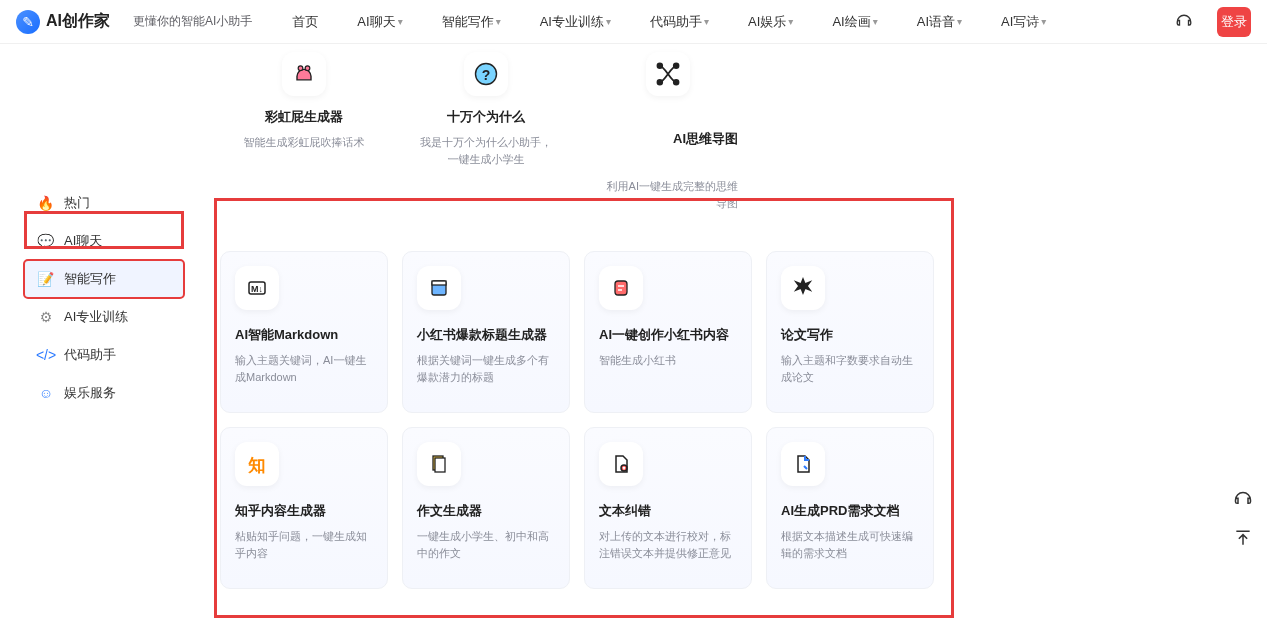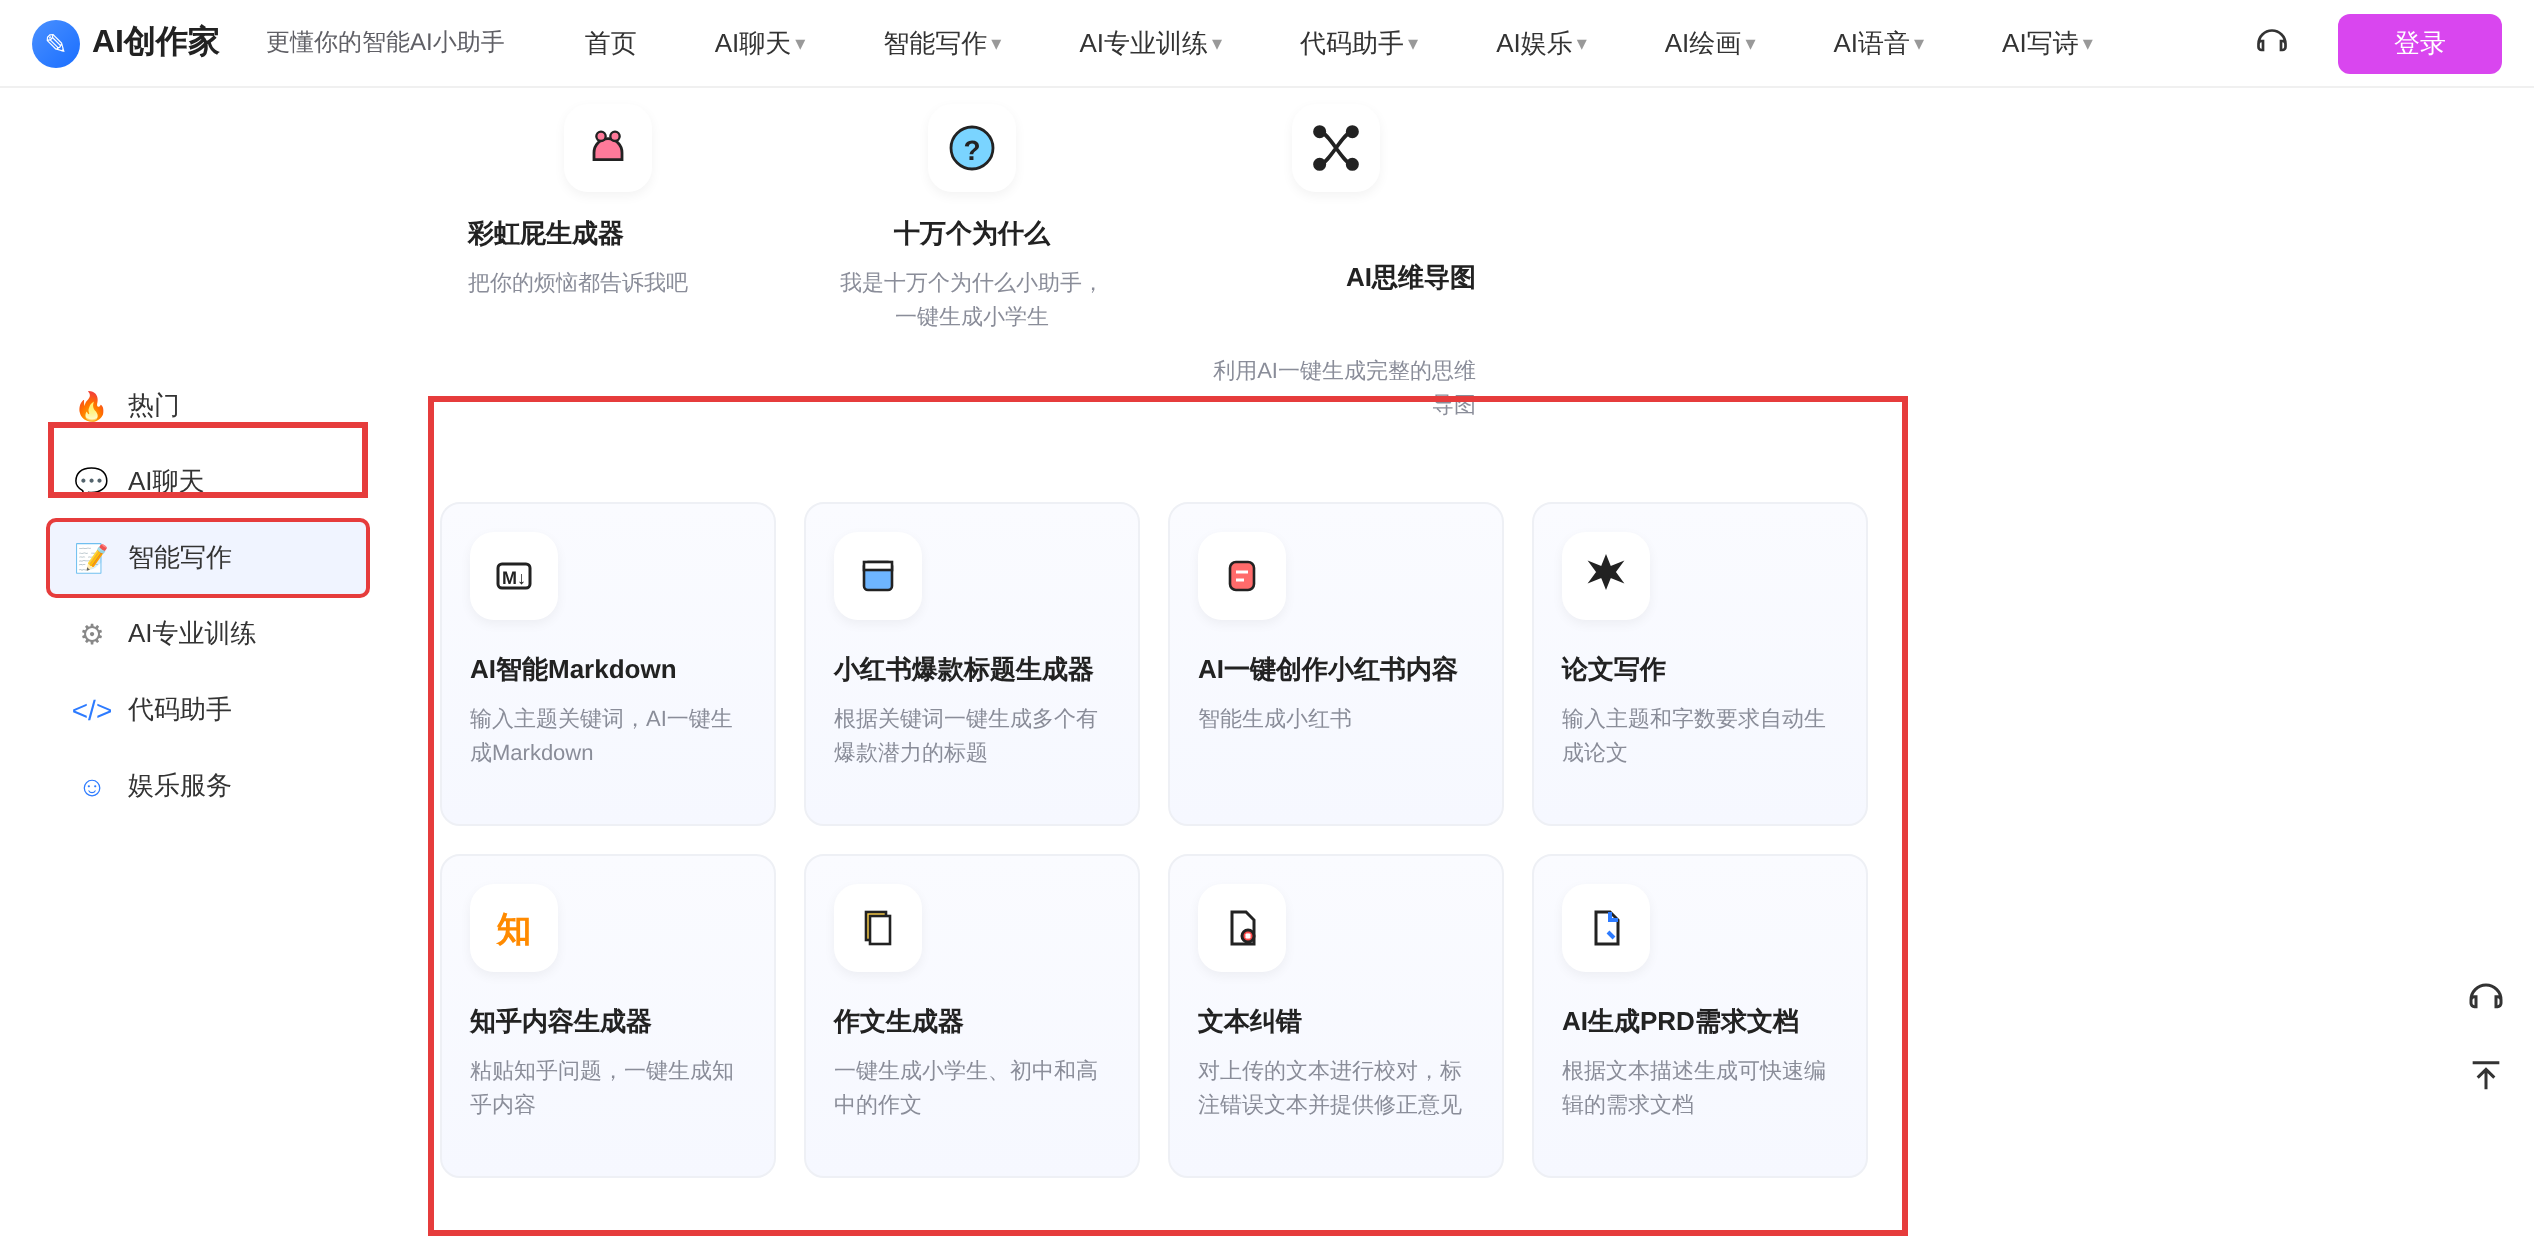--- a/index.html
+++ b/index.html
@@ -4,21 +4,21 @@
 <style>
 *{box-sizing:border-box;margin:0;padding:0;font-family:-apple-system,"PingFang SC","Microsoft YaHei",sans-serif}
 body{background:#fff;width:1267px;height:625px;overflow:hidden;position:relative}
 .header{height:44px;display:flex;align-items:center;padding:0 16px;border-bottom:1px solid #f0f0f0}
 .logo-wrap{display:flex;align-items:center;gap:6px}
 .logo-ico{width:24px;height:24px;background:linear-gradient(135deg,#4a90ff,#1a6eff);border-radius:50%;display:flex;align-items:center;justify-content:center;color:#fff;font-size:14px}
 .brand{font-size:16px;font-weight:700;color:#222}
 .slogan{font-size:12px;color:#606066;margin-left:23px}
 .nav{display:flex;align-items:center;gap:39px;margin-left:40px;flex:1}
 .nav-item{font-size:13px;color:#333;display:flex;align-items:center;gap:2px;cursor:pointer}
-.login{background:#d946ef;color:#fff;border:none;border-radius:6px;padding:6px 28px;font-size:13px;cursor:pointer}
+.login{background:#ef4444;color:#fff;border:none;border-radius:6px;padding:6px 4px;font-size:13px;cursor:pointer}
 .headset{width:18px;height:18px;margin-right:24px}
 .page{display:flex;height:calc(100% - 44px)}
 .sidebar{width:220px;padding:140px 0 0 24px}
 .side-item{display:flex;align-items:center;gap:10px;height:38px;padding-left:14px;font-size:13px;color:#333;cursor:pointer;border-radius:4px;width:160px}
 .side-item.active{background:#f0f4ff;outline:2px solid #e63c3c;outline-offset:-1px}
 .side-ico{width:16px;height:16px;display:flex;align-items:center;justify-content:center;font-size:14px}
 .main{flex:1;padding-top:8px;position:relative}
 .grid{display:grid;grid-template-columns:repeat(4,168px);gap:14px}
 .card{width:168px;height:162px;background:linear-gradient(180deg,#fafbff,#f6f8ff);border:1px solid #eef0f5;border-radius:10px;padding:14px 14px 10px;cursor:pointer;display:flex;flex-direction:column}
 .card-ico{width:44px;height:44px;border-radius:12px;background:#fff;box-shadow:0 2px 6px rgba(0,0,0,.05);display:flex;align-items:center;justify-content:center;margin-bottom:16px}
@@ -81,30 +81,30 @@
         </div>
         <div class="side-item">
           <span class="side-ico" style="color: rgb(45, 123, 255);">☺</span>
           <span>娱乐服务</span>
         </div>
       </div>
     <div class="highlight" style="left:24px;top:211px;width:160px;height:38px"></div>
   </div>
   <div class="main">
     <div class="grid top-row" id="toprow" style="margin-bottom:30px">
-        <div class="card" style="height: auto; border: none; background: transparent;">
+        <div class="card" style="height: auto; text-align: center; border: none; background: transparent;">
           <div class="card-ico" style="margin:0 auto 12px">
             <svg width="28" height="28" viewBox="0 0 24 24">
               <path fill="#ff7a9a" stroke="#222" stroke-width="1.2" d="M6 14a6 6 0 0112 0v3H6z"></path>
               <circle cx="9" cy="7" r="2" fill="#ff7a9a" stroke="#222"></circle>
               <circle cx="15" cy="7" r="2" fill="#ff7a9a" stroke="#222"></circle>
             </svg>
           </div>
           <div class="card-title">彩虹屁生成器</div>
-          <div class="card-desc">把你的烦恼都告诉我吧</div>
+          <div class="card-desc">智能生成彩虹屁吹捧话术</div>
         </div>
         <div class="card" style="height: auto; text-align: center; border: none; background: transparent;">
           <div class="card-ico" style="margin:0 auto 12px">
             <svg width="28" height="28" viewBox="0 0 24 24">
               <circle cx="12" cy="12" r="9" fill="#7ad4ff" stroke="#222" stroke-width="1.2"></circle>
               <text x="12" y="17" text-anchor="middle" font-size="12" fill="#222" font-weight="bold">?</text>
             </svg>
           </div>
           <div class="card-title">十万个为什么</div>
           <div class="card-desc">我是十万个为什么小助手，一键生成小学生</div>

